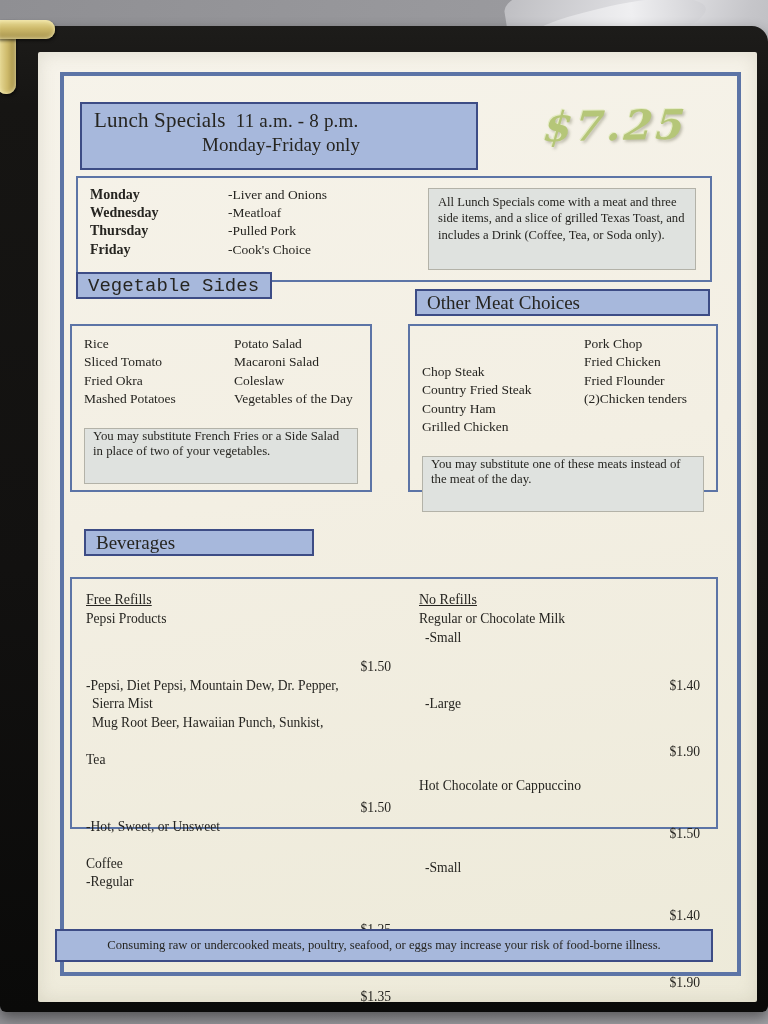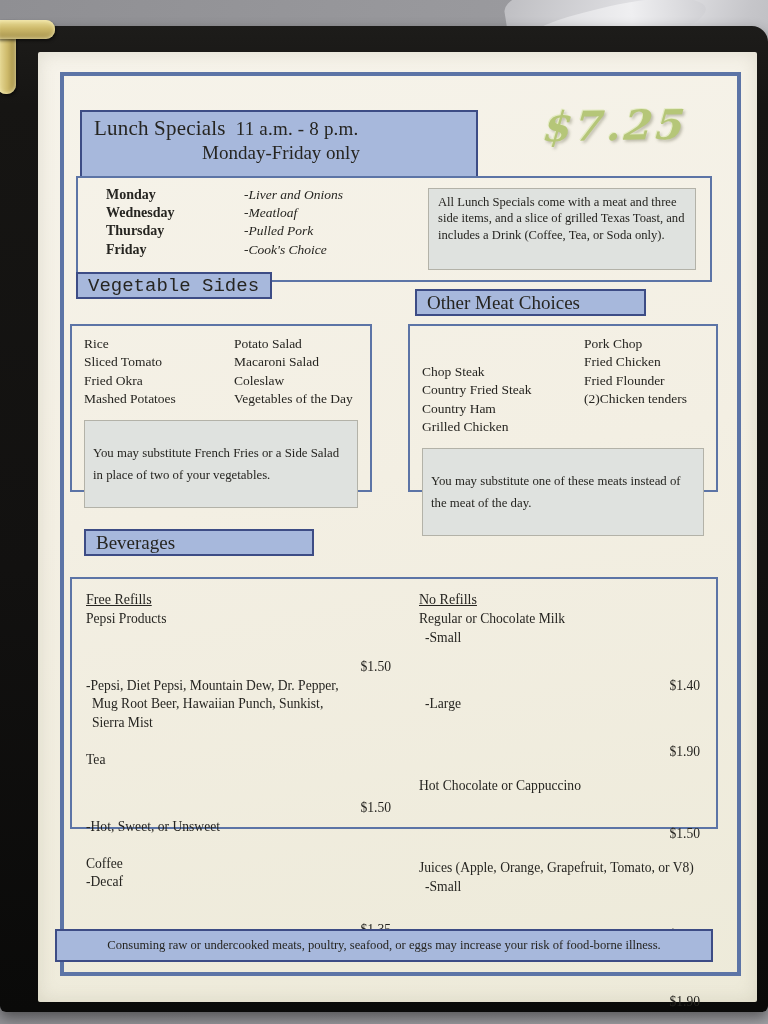--- a/index.html
+++ b/index.html
@@ -40,53 +40,53 @@
     background:linear-gradient(90deg,#efe3a4,var(--gold) 55%,#9d8944);
     box-shadow:1px 2px 3px rgba(0,0,0,.5), inset 0 0 4px #f6eebc;}
   .page{position:absolute;left:38px;top:26px;right:11px;bottom:10px;
     background:linear-gradient(170deg,#f6f3ea 0%,var(--page-cream) 45%,#edead9 100%);
     border-radius:2px;box-shadow:inset 0 0 18px rgba(120,115,90,.18);}
   .frame{position:absolute;left:22px;top:20px;right:16px;bottom:26px;
     border:4px solid var(--border-slate);pointer-events:none;}
   
   .header-box{position:absolute;left:42px;top:50px;width:398px;height:68px;
     background:var(--box-blue);border:2px solid var(--border-dark-blue);
-    padding:4px 8px 2px 12px;margin-top:8px;}
+    padding:4px 8px 2px 12px;}
   .hdr-line1{font-size:21px;letter-spacing:.2px;}
   .hdr-hours{font-size:19px;margin-left:10px;}
   .hdr-line2{font-size:19px;text-align:center;margin-top:1px;}
   .price-badge{position:absolute;top:50px;right:70px;font-size:41px;font-weight:bold;font-style:italic;
     color:var(--price-green);letter-spacing:3px;transform:skewX(-6deg) rotate(-1deg);
     text-shadow:-1px -1px 0 #e4ebc4,2px 2px 3px rgba(90,90,60,.35);
     font-family:"DejaVu Serif","Liberation Serif",serif;}
   
   .specials-box{position:absolute;left:38px;top:124px;width:636px;height:106px;
-    border:2px solid var(--border-slate);padding:8px 28px;}
+    border:2px solid var(--border-slate);padding:8px 12px;}
   .day-row{display:flex;line-height:18.2px;}
   .day{width:138px;font-weight:bold;font-size:14px;}
-  .dish{font-size:13.5px;font-style:italic;}
+  .dish{font-size:13.5px;}
   .specials-note{position:absolute;right:14px;top:10px;width:268px;height:82px;
     background:var(--note-bg);border:1px solid var(--note-border);
     padding:5px 9px;font-size:12.6px;line-height:16.4px;}
   
   .sec-header{position:absolute;height:27px;background:var(--box-blue);
     border:2px solid var(--border-dark-blue);font-size:19px;padding:0 0 0 10px;line-height:24px;}
   .veg-header{left:38px;top:220px;width:196px;font-family:Liberation Mono, monospace;}
-  .meat-header{left:377px;top:237px;width:231px;}
+  .meat-header{left:377px;top:237px;width:295px;}
   .bev-header{left:46px;top:477px;width:230px;font-family:Liberation Serif, serif;}
   
   .list-box{position:absolute;border:2px solid var(--border-slate);padding:9px 12px;}
   .veg-box{left:32px;top:272px;width:302px;height:168px;}
   .meat-box{left:370px;top:272px;width:310px;height:168px;}
   .cols{display:flex;}
   .col1{width:150px;}
   .meat-box .col1{width:162px;margin-top:28px;}
   .col-item{font-size:13.5px;line-height:18.4px;white-space:nowrap;}
-  .sub-note{margin-top:11px;background:var(--note-bg);border:1px solid var(--note-border);
-    padding:21px 8px;font-size:12.8px;line-height:22px;min-height:56px;}
+  .sub-note{margin-top:19px;background:var(--note-bg);border:1px solid var(--note-border);
+    padding:0 8px;font-size:12.8px;line-height:15px;min-height:56px;}
   
   .bev-box{left:32px;top:525px;width:648px;height:252px;border:2px solid var(--border-slate);
     position:absolute;padding:12px 16px 10px 14px;display:flex;}
   .bev-col{font-size:13.6px;line-height:18.8px;}
   .bev-left{width:305px;}
   .bev-gap{width:28px;}
   .bev-right{flex:1;}
   .bev-heading{font-weight:normal;text-decoration:underline;font-size:14px;}
   .bev-row{display:flex;justify-content:space-between;}
   .bev-row .lbl{white-space:nowrap;}
@@ -186,36 +186,40 @@
       <div class="bev-col bev-left">
         <div class="bev-heading">Free Refills</div>
         <div class="bev-row">
           <span class="lbl">Pepsi Products</span>
           <span class="price">$1.50</span>
         </div>
         <div class="bev-row">
           <span class="lbl">-Pepsi, Diet Pepsi, Mountain Dew, Dr. Pepper,</span>
         </div>
         <div class="bev-row indent1">
+          <span class="lbl">Sierra Mist</span>
+        </div>
+        <div class="bev-row indent1">
           <span class="lbl">Mug Root Beer, Hawaiian Punch, Sunkist,</span>
-        </div>
-        <div class="bev-row indent1">
-          <span class="lbl">Sierra Mist</span>
         </div>
         <div class="spacer18"></div>
         <div class="bev-row">
           <span class="lbl">Tea</span>
           <span class="price">$1.50</span>
         </div>
         <div class="bev-row">
           <span class="lbl">-Hot, Sweet, or Unsweet</span>
         </div>
         <div class="spacer18"></div>
         <div class="bev-row">
           <span class="lbl">Coffee</span>
+        </div>
+        <div class="bev-row">
+          <span class="lbl">-Regular</span>
+          <span class="price">$1.25</span>
         </div>
         <div class="bev-row">
           <span class="lbl">-Decaf</span>
           <span class="price">$1.35</span>
         </div>
       </div>
       <div class="bev-gap"></div>
       <div class="bev-col bev-right">
         <div class="bev-heading">No Refills</div>
         <div class="bev-row">
@@ -228,23 +232,20 @@
         <div class="bev-row indent1">
           <span class="lbl">-Large</span>
           <span class="price">$1.90</span>
         </div>
         <div class="spacer16"></div>
         <div class="bev-row">
           <span class="lbl">Hot Chocolate or Cappuccino</span>
           <span class="price">$1.50</span>
         </div>
         <div class="spacer16"></div>
-        <div class="bev-row">
-          <span class="lbl">Juices (Apple, Orange, Grapefruit, Tomato, or V8)</span>
-        </div>
         <div class="bev-row indent1">
           <span class="lbl">-Small</span>
           <span class="price">$1.40</span>
         </div>
         <div class="bev-row indent1">
           <span class="lbl">-Large</span>
           <span class="price">$1.90</span>
         </div>
       </div>
     </div>

